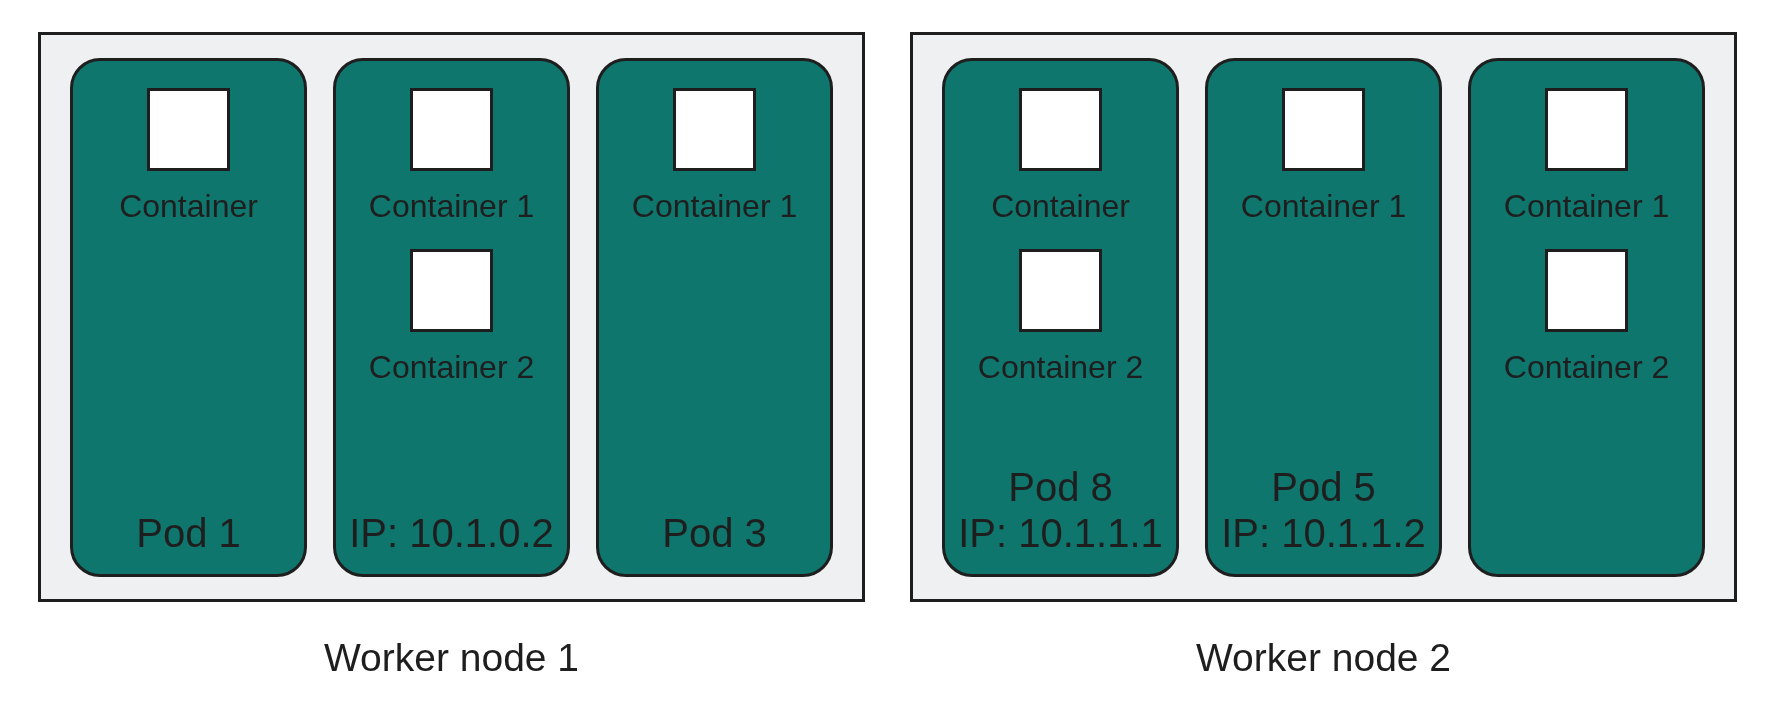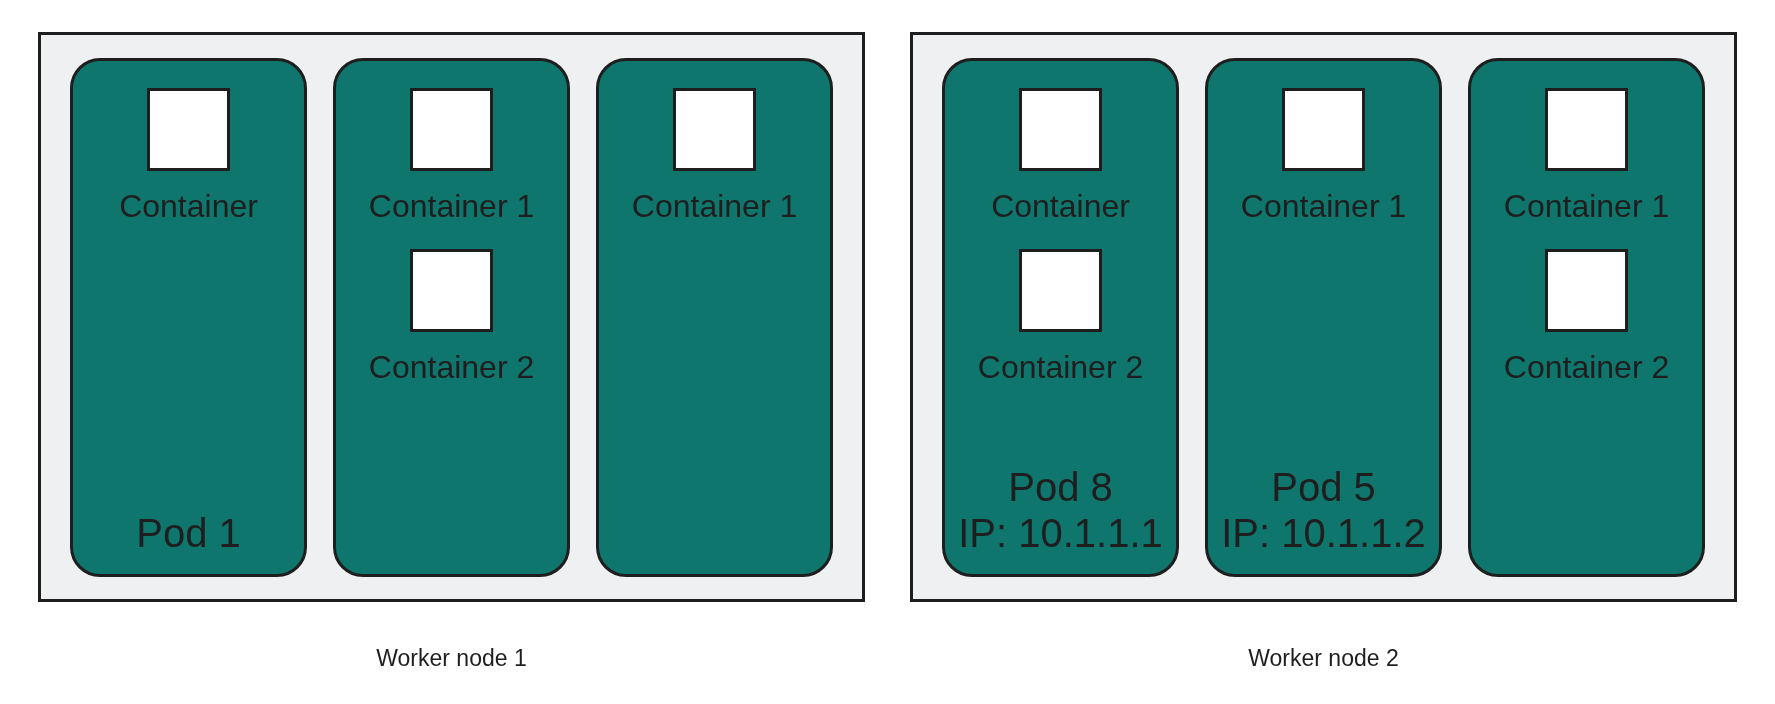--- a/index.html
+++ b/index.html
@@ -65,21 +65,21 @@
   .podinfo {
     margin-top: auto;
     text-align: center;
     font-size: 40px;
     line-height: 46px;
     white-space: nowrap;
   }
   .node-caption {
     margin-top: 36px;
     text-align: center;
-    font-size: 23px;
+    font-size: 39px;
     line-height: 40px;
   }
 </style>
 </head>
 <body>
 
 <div class="canvas">
 
   <div class="node-wrap n1">
     <div class="node-box">
@@ -91,27 +91,29 @@
           <div>Pod 1</div>
         </div>
       </div>
 
       <div class="pod">
         <div class="csq"></div>
         <div class="clabel">Container 1</div>
         <div class="csq sq2"></div>
         <div class="clabel">Container 2</div>
         <div class="podinfo">
+          <div>IP: 10.1.0.2</div>
         </div>
       </div>
 
       <div class="pod">
         <div class="csq"></div>
         <div class="clabel">Container 1</div>
         <div class="podinfo">
+          <div>Pod 3</div>
         </div>
       </div>
 
     </div>
     <div class="node-caption">Worker node 1</div>
   </div>
 
   <div class="node-wrap n2">
     <div class="node-box">
 

